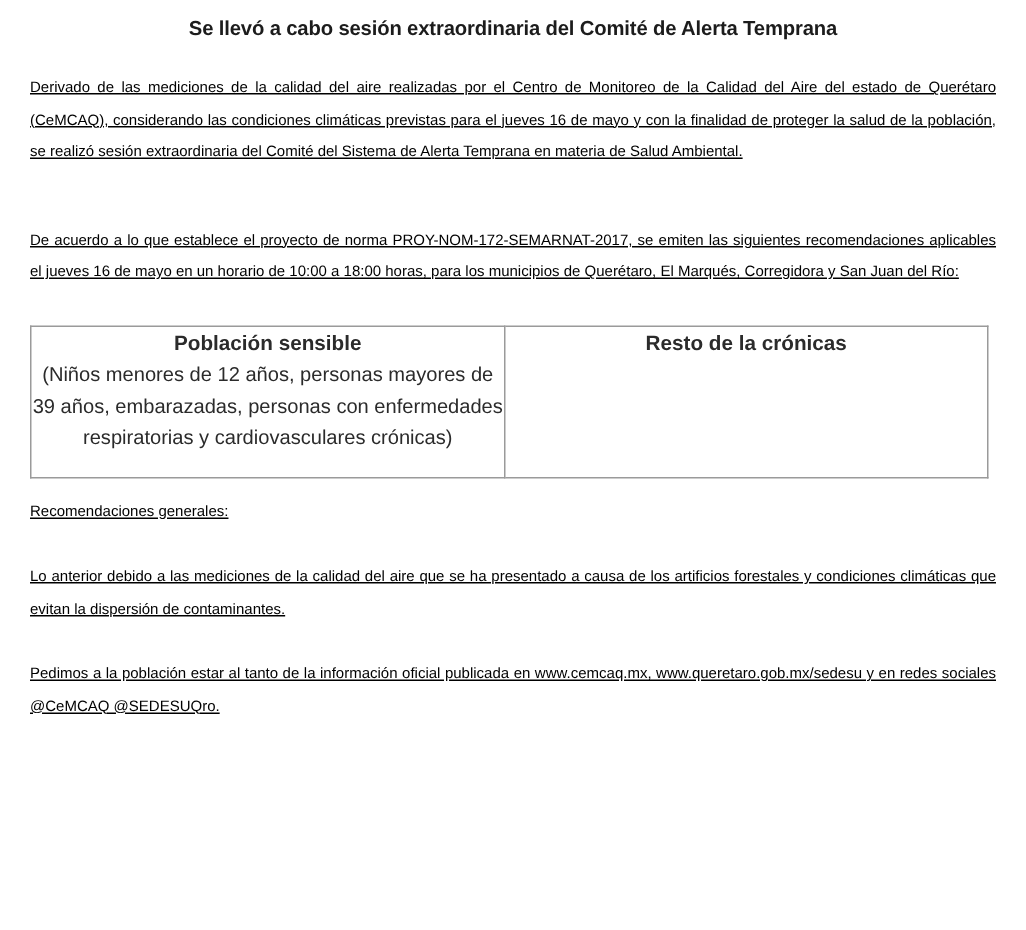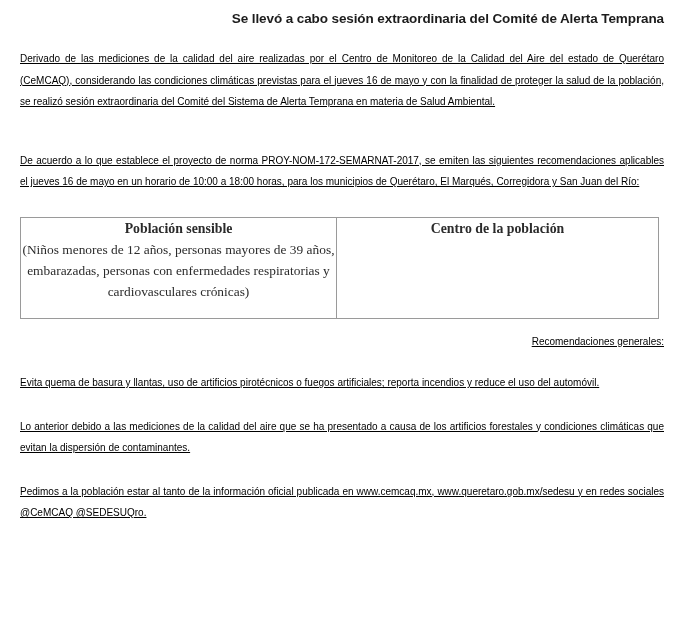--- a/index.html
+++ b/index.html
@@ -23,41 +23,41 @@
     box-sizing: border-box;
     padding: 0 20px 0 20px;
     background: #ffffff;
   }
 
   .doc-title {
     margin: 0;
     padding-top: 11px;
     font-size: 13.5px;
     font-weight: bold;
-    text-align: right;
+    text-align: center;
     letter-spacing: -0.1px;
     color: #1c1c1c;
   }
 
   .para {
     margin: 0;
     font-size: 10px;
     line-height: 21.5px;
     text-align: justify;
     text-justify: inter-word;
     color: #000000;
     text-decoration: underline;
   }
   .para.p1 { margin-top: 22px; }
   .para.p2 { margin-top: 37px; }
   .para.p3 { margin-top: 23px; }
   .para.p4 { margin-top: 20px; }
   .para.p5 { margin-top: 22px; }
   .para.p6 { margin-top: 22px; }
-  .para.last-left { text-align: right; margin-top: 12px; }
+  .para.last-left { text-align: left; margin-top: 12px; }
 
   
   .rec-table-wrap {
     margin-top: 24px;
   }
   table.rec-table {
     width: 638px;
     border-collapse: collapse;
     table-layout: fixed;
   }
@@ -69,21 +69,20 @@
     padding: 0;
     vertical-align: top;
     text-align: center;
     font-size: 13.4px;
     line-height: 21px;
     color: #2b2b2b;
   }
   td.head-cell {
     height: 100px;
     padding: 5px 8px 4px 8px;
-    font-family: Liberation Serif, serif;
   }
   td.body-cell {
     height: 34px;
     padding: 5px 10px 6px 10px;
     vertical-align: top;
   }
   .cell-title {
     display: block;
     font-weight: bold;
     font-size: 13.8px;
@@ -112,29 +111,28 @@
         <col class="c1">
         <col class="c2">
       </colgroup>
       <tbody>
         <tr>
           <td class="head-cell">
             <span class="cell-title">Población sensible</span>
             <span class="cell-sub">(Niños menores de 12 años, personas mayores de 39 años, embarazadas, personas con enfermedades respiratorias y cardiovasculares crónicas)</span>
           </td>
           <td class="head-cell">
-            <span class="cell-title">Centro de la población</span>
+            <span class="cell-title">Resto de la crónicas</span>
             <span class="cell-sub"></span>
           </td>
         </tr>
       </tbody>
     </table>
   </div>
 
   <p class="para p3 last-left">Recomendaciones generales:</p>
 
-  <p class="para p4">Evita quema de basura y llantas, uso de artificios pirotécnicos o fuegos artificiales; reporta incendios y reduce el uso del automóvil.</p>
 
   <p class="para p5">Lo anterior debido a las mediciones de la calidad del aire que se ha presentado a causa de los artificios forestales y condiciones climáticas que evitan la dispersión de contaminantes.</p>
 
   <p class="para p6">Pedimos a la población estar al tanto de la información oficial publicada en www.cemcaq.mx, www.queretaro.gob.mx/sedesu y en redes sociales @CeMCAQ @SEDESUQro.</p>
 
 </div>
 
 </body></html>

